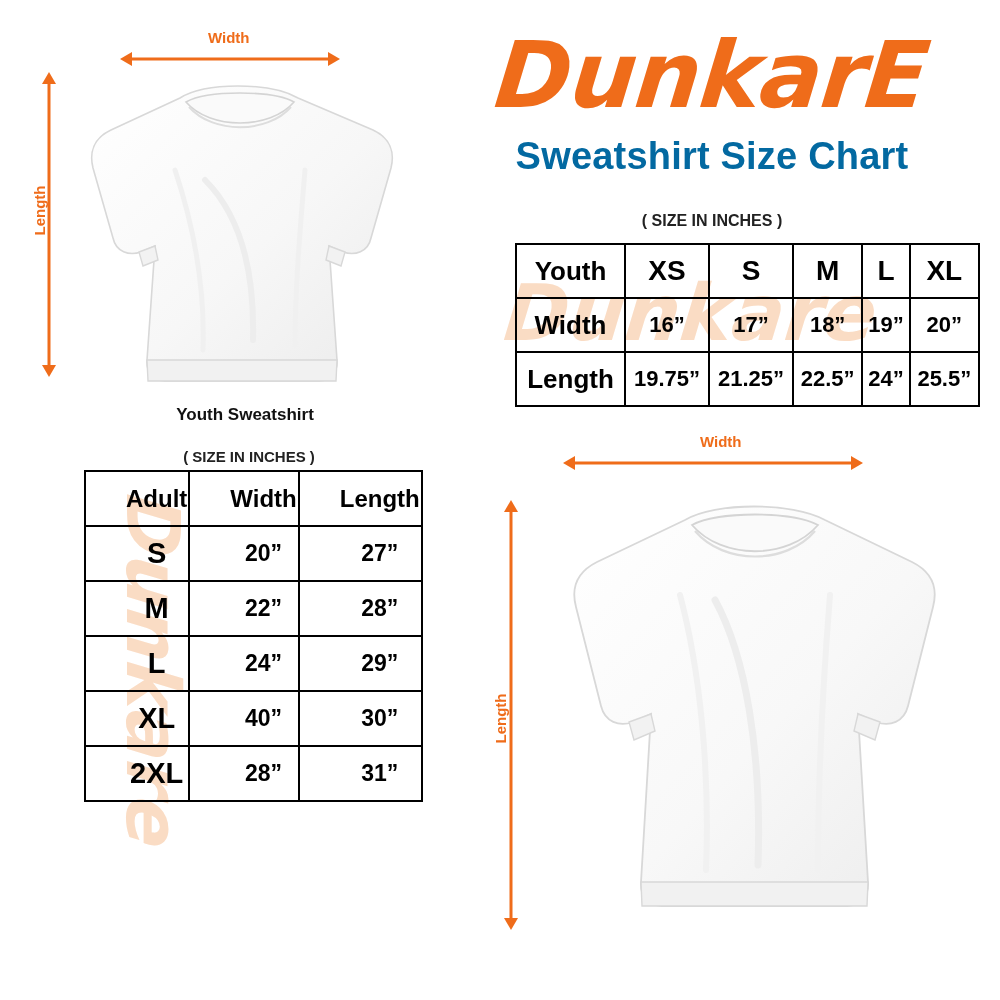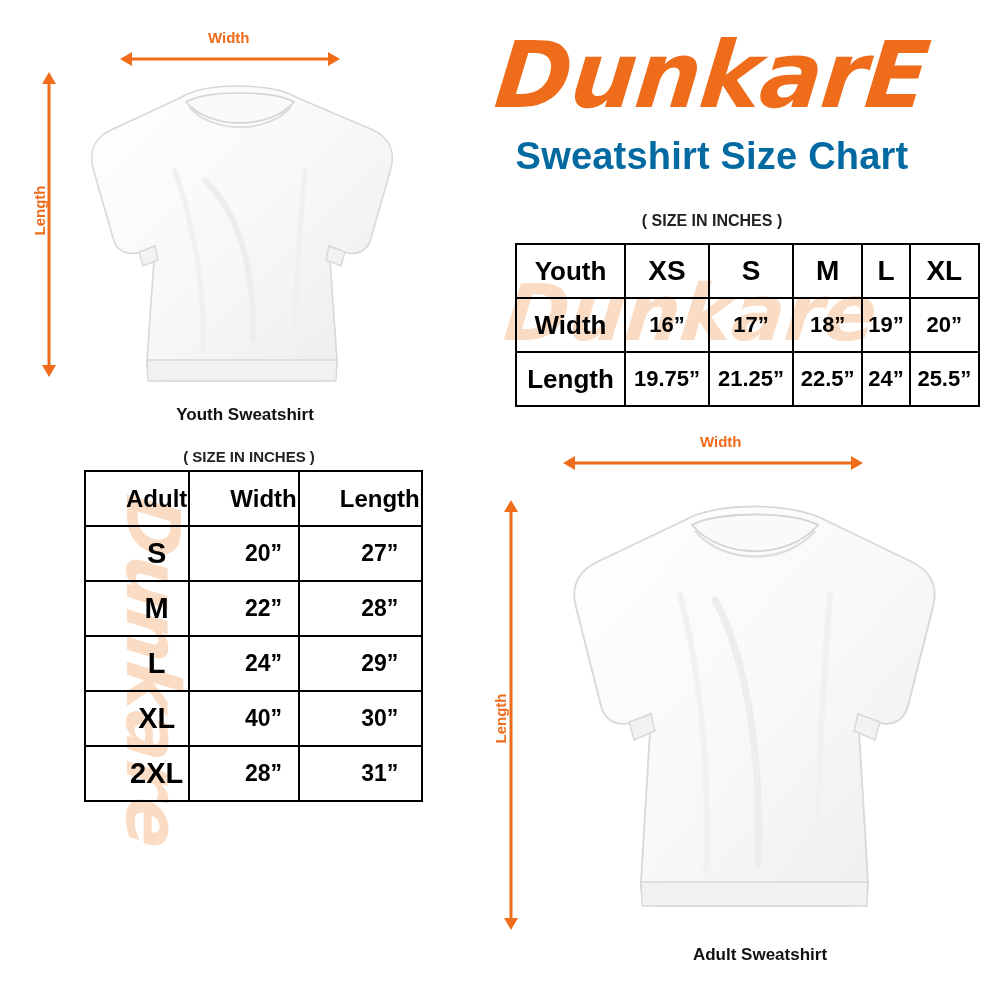--- a/index.html
+++ b/index.html
@@ -340,15 +340,14 @@
   </svg>
   <div class="meas-label" style="left:700px; top:433px;">Width</div>
 
   <svg class="arrow-svg" style="left:500px; top:500px;" width="22" height="430" viewBox="0 0 22 430">
     <line x1="11" y1="8" x2="11" y2="422" stroke="#ef6c1a" stroke-width="3"></line>
     <polygon points="11,0 4,12 18,12" fill="#ef6c1a"></polygon>
     <polygon points="11,430 4,418 18,418" fill="#ef6c1a"></polygon>
   </svg>
   <div class="meas-label vertical" style="left:475px; top:710px;">Length</div>
 
-  <div class="caption" style="left:660px; top:945px; width:200px;">Adult Sweatshirt</div>
 
 </div>
 
 </body></html>

